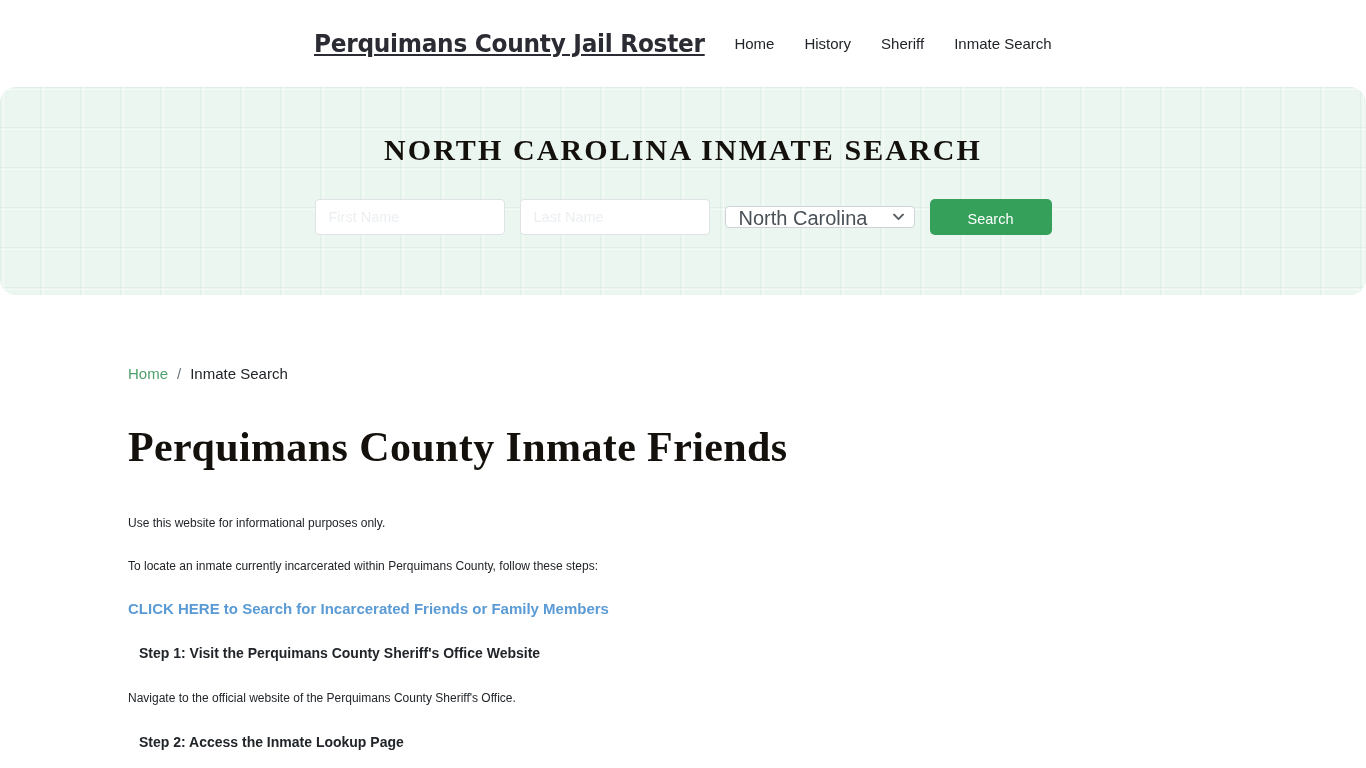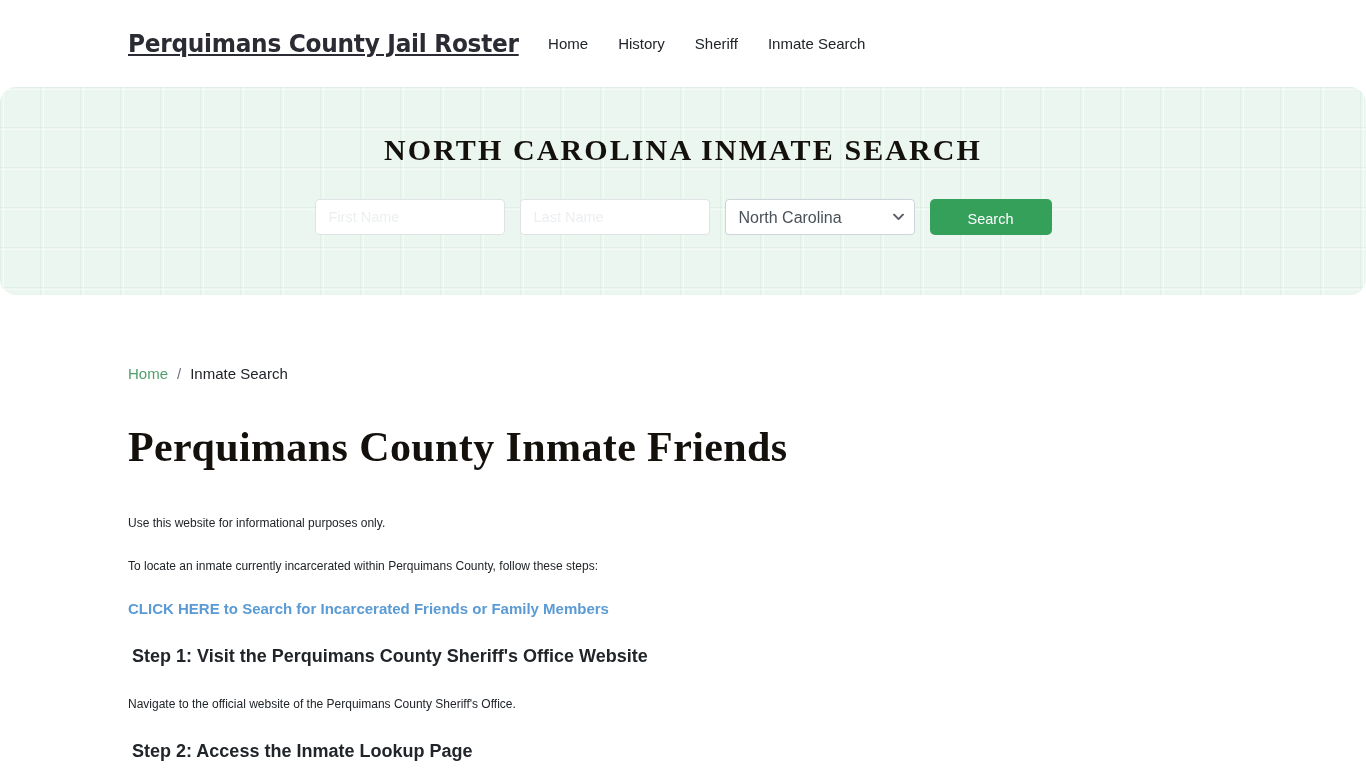--- a/index.html
+++ b/index.html
@@ -17,21 +17,21 @@
     color: #212529;
     -webkit-font-smoothing: antialiased;
   }
 
   
   .site-header {
     height: 87px;
     background: #ffffff;
     display: flex;
     align-items: center;
-    justify-content: flex-start;
+    justify-content: center;
     padding: 0 128px;
   }
   .site-title {
     font-family: "DejaVu Sans", sans-serif;
     font-size: 25px;
     font-weight: bold;
     letter-spacing: -0.3px;
     color: #2b2b33;
     white-space: nowrap;
     transform: scaleX(0.93);
@@ -94,27 +94,27 @@
     font-size: 14.5px;
     color: #495057;
     outline: none;
   }
   .text-input::placeholder {
     color: #eceff1;
     opacity: 1;
   }
   .state-select {
     width: 190px;
-    height: 36px;
+    height: 22px;
     border: 1px solid #ced4da;
     border-radius: 4px;
     background: #ffffff;
     padding: 0 26px 0 13px;
     font-family: "Liberation Sans", sans-serif;
-    font-size: 16px;
+    font-size: 20px;
     color: #495057;
     outline: none;
     -webkit-appearance: none;
     -moz-appearance: none;
     appearance: none;
   }
   .select-wrap {
     position: relative;
     display: inline-block;
   }
@@ -180,24 +180,24 @@
   .p-gap { margin-top: 25px; }
   .cta-link {
     display: inline-block;
     font-size: 15px;
     font-weight: bold;
     color: #5b9bd5;
     text-decoration: none;
     margin-top: 25px;
   }
   .step-heading {
-    font-size: 18px;
-    font-weight: bold;
-    color: #212529;
-    margin: 4px;
+    font-size: 14px;
+    font-weight: bold;
+    color: #212529;
+    margin: 11px;
     margin-top: 25px;
     line-height: 1.5;
   }
 </style>
 </head>
 <body>
 
 <header class="site-header">
   <a class="site-title" href="#">Perquimans County Jail Roster</a>
   <nav class="main-nav">

